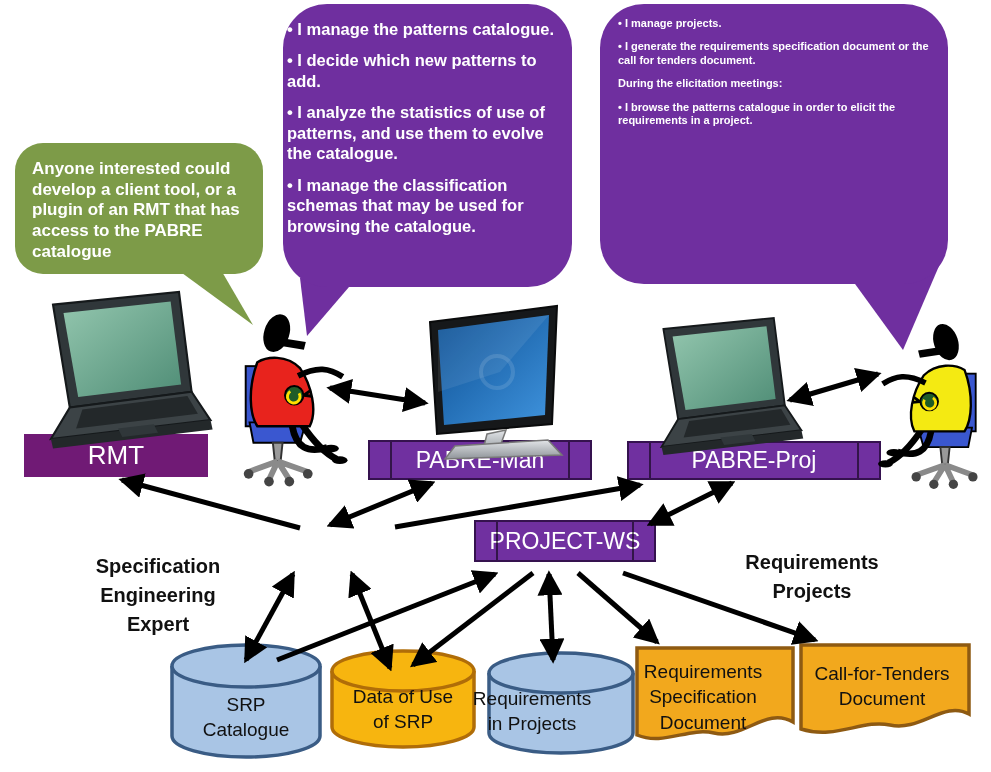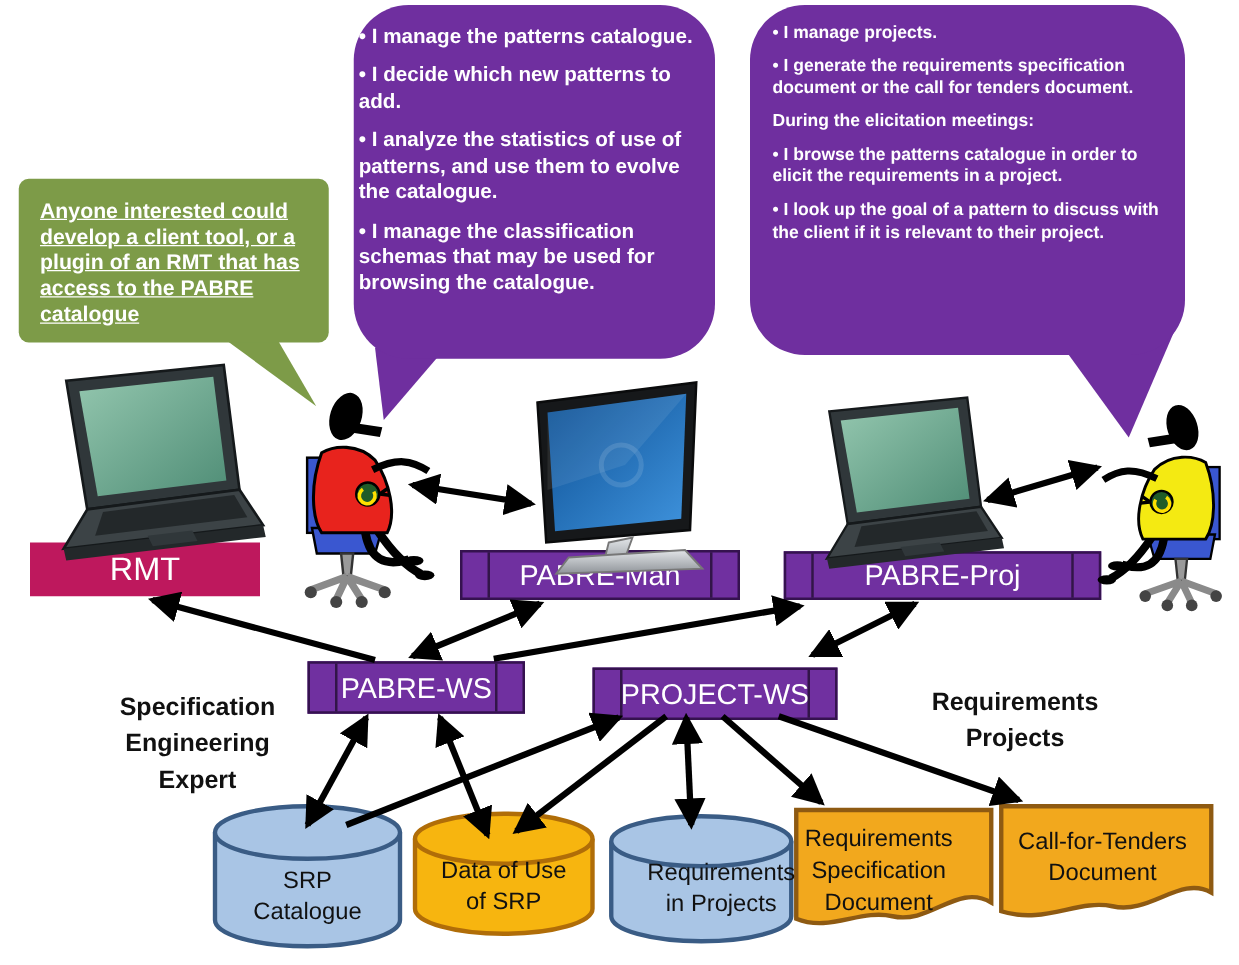--- a/index.html
+++ b/index.html
@@ -9,77 +9,74 @@
   }
   .layer{position:absolute;inset:0;}
   #svg-layer{z-index:2;pointer-events:none;}
 
   
   .bubble{position:absolute;z-index:4;color:#fff;font-weight:bold;box-sizing:border-box;}
   .bubble p{margin:0 0 11px 0;}
   .bubble p:last-child{margin-bottom:0;}
   #bubble-client{
     left:15px;top:143px;width:248px;height:131px;background:#7d9b48;
-    border-radius:8px;padding:16px 17px;font-size:17px;line-height:1.22;text-decoration:underline;
+    border-radius:28px;padding:16px 17px;font-size:17px;line-height:1.22;
   }
   #bubble-manager{
     left:283px;top:4px;width:289px;height:283px;background:#6f2f9f;
     border-radius:44px;padding:15px 4px;font-size:16.5px;line-height:1.24;
   }
   #bubble-analyst{
     left:600px;top:4px;width:348px;height:280px;background:#6f2f9f;
-    border-radius:44px;padding:13px 18px;font-size:14px;line-height:1.22;
+    border-radius:44px;padding:13px 18px;font-size:11px;line-height:1.22;
   }
   #bubble-analyst p{margin-bottom:10px;}
 
   
   .nodebox{
     position:absolute;z-index:1;background:#7030a0;border:2px solid #35124f;
     color:#fff;display:flex;align-items:center;justify-content:center;
     font-size:23px;box-sizing:border-box;
   }
   .nodebox.striped::before,.nodebox.striped::after{
     content:"";position:absolute;top:0;bottom:0;width:2px;background:rgba(0,0,0,.55);
   }
   .nodebox.striped::before{left:20px;}
   .nodebox.striped::after{right:20px;}
-  #box-rmt{left:24px;top:434px;width:184px;height:43px;background:#be185d;border:none;font-size:26px;z-index:1;}
+  #box-rmt{left:24px;top:434px;width:184px;height:43px;background:#701a75;border:none;font-size:26px;z-index:1;}
   #box-pabre-man{left:368px;top:440px;width:224px;height:40px;}
   #box-pabre-proj{left:627px;top:441px;width:254px;height:39px;}
   #box-pabre-ws{left:246px;top:529px;width:174px;height:42px;}
-  #box-project-ws{left:474px;top:534px;width:196px;height:42px;}
+  #box-project-ws{left:474px;top:520px;width:182px;height:42px;}
 
   
   .plain-label{position:absolute;z-index:3;color:#111;text-align:center;}
   .role-label{font-weight:bold;font-size:20px;line-height:1.45;}
   #role-expert{left:78px;top:552px;width:160px;}
   #role-analyst{left:722px;top:548px;width:180px;}
   .store-label{font-size:19px;line-height:1.33;}
   #lbl-srp{left:196px;top:692px;width:100px;}
   #lbl-datause{left:343px;top:684px;width:120px;}
-  #lbl-reqproj{left:512px;top:686px;width:130px;}
+  #lbl-reqproj{left:467px;top:686px;width:130px;}
   #lbl-reqspec{left:628px;top:659px;width:150px;}
   #lbl-cft{left:797px;top:661px;width:170px;}
 </style>
 </head>
 <body>
 
 <div id="canvas">
 
   <div id="box-rmt" class="nodebox">
     <span>RMT</span>
   </div>
   <div id="box-pabre-man" class="nodebox striped">
     <span>PABRE-Man</span>
   </div>
   <div id="box-pabre-proj" class="nodebox striped">
     <span>PABRE-Proj</span>
-  </div>
-  <div id="box-pabre-ws" class="nodebox striped">
-    <span>PABRE-WS</span>
   </div>
   <div id="box-project-ws" class="nodebox striped">
     <span>PROJECT-WS</span>
   </div>
 
   <svg id="svg-layer" class="layer" width="991" height="772" viewBox="0 0 991 772">
     <defs>
       <linearGradient id="gScreen" x1="0" y1="0" x2="1" y2="1">
         <stop offset="0" stop-color="#93c6ae"></stop>
           <stop offset="1" stop-color="#4f8d76"></stop>
@@ -198,16 +195,15 @@
     <p>• I decide which new patterns to add.</p>
     <p>• I analyze the statistics of use of patterns, and use them to evolve the catalogue.</p>
     <p>• I manage the classification schemas that may be used for browsing the catalogue.</p>
   </div>
 
   <div id="bubble-analyst" class="bubble">
     <p>• I manage projects.</p>
     <p>• I generate the requirements specification document or the call for tenders document.</p>
     <p>During the elicitation meetings:</p>
     <p>• I browse the patterns catalogue in order to elicit the requirements in a project.</p>
-    <p>• I look up the goal of a pattern to discuss with the client if it is relevant to their project.</p>
   </div>
 
 </div>
 
 </body></html>

